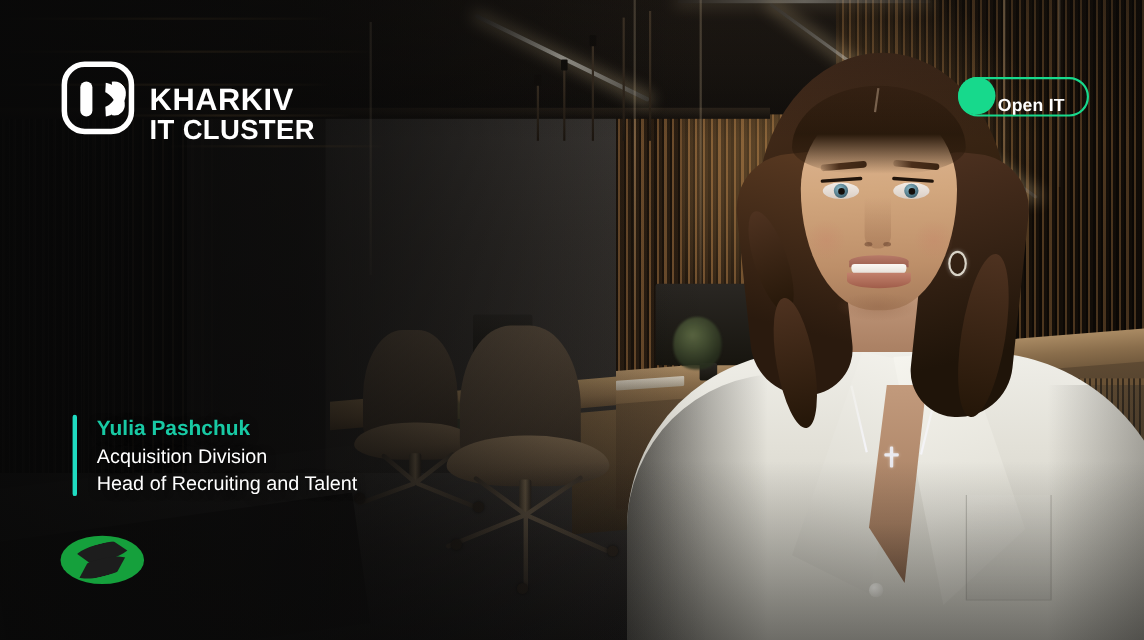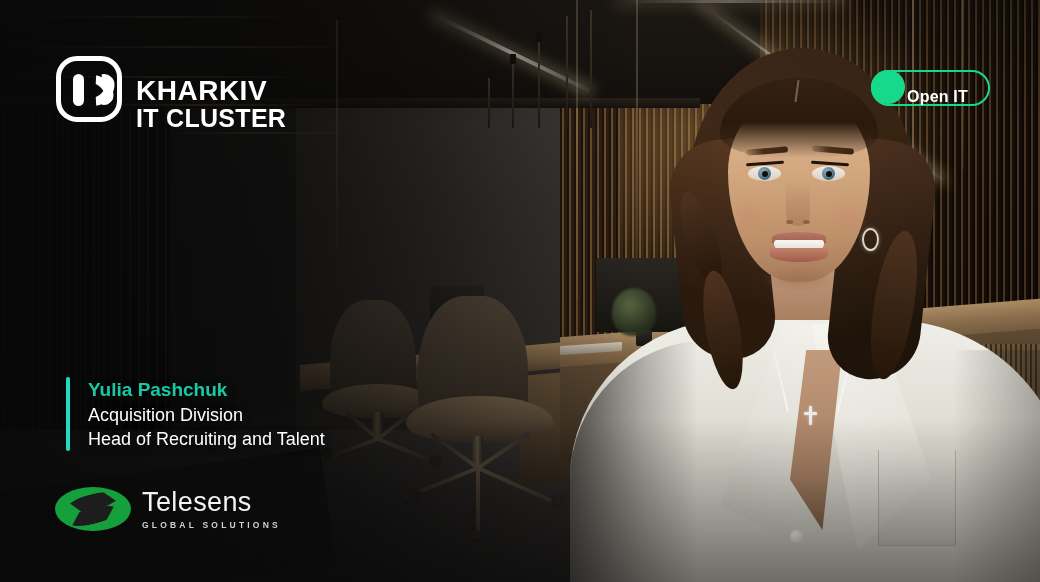--- a/index.html
+++ b/index.html
@@ -563,20 +563,16 @@
         <span class="role">Head of Recruiting and Talent</span>
       </div>
     </div>
 
     <div class="telesens">
       <div class="tel-mark">
         <div class="tel-ellipse"></div>
         <div class="tel-s1"></div>
         <div class="tel-s2"></div>
       </div>
-      <div class="tel-txt">
-        <span class="tel-name">Telesens</span>
-        <span class="tel-sub">GLOBAL SOLUTIONS</span>
-      </div>
     </div>
 
   </div>
 </div>
 
 </body></html>

